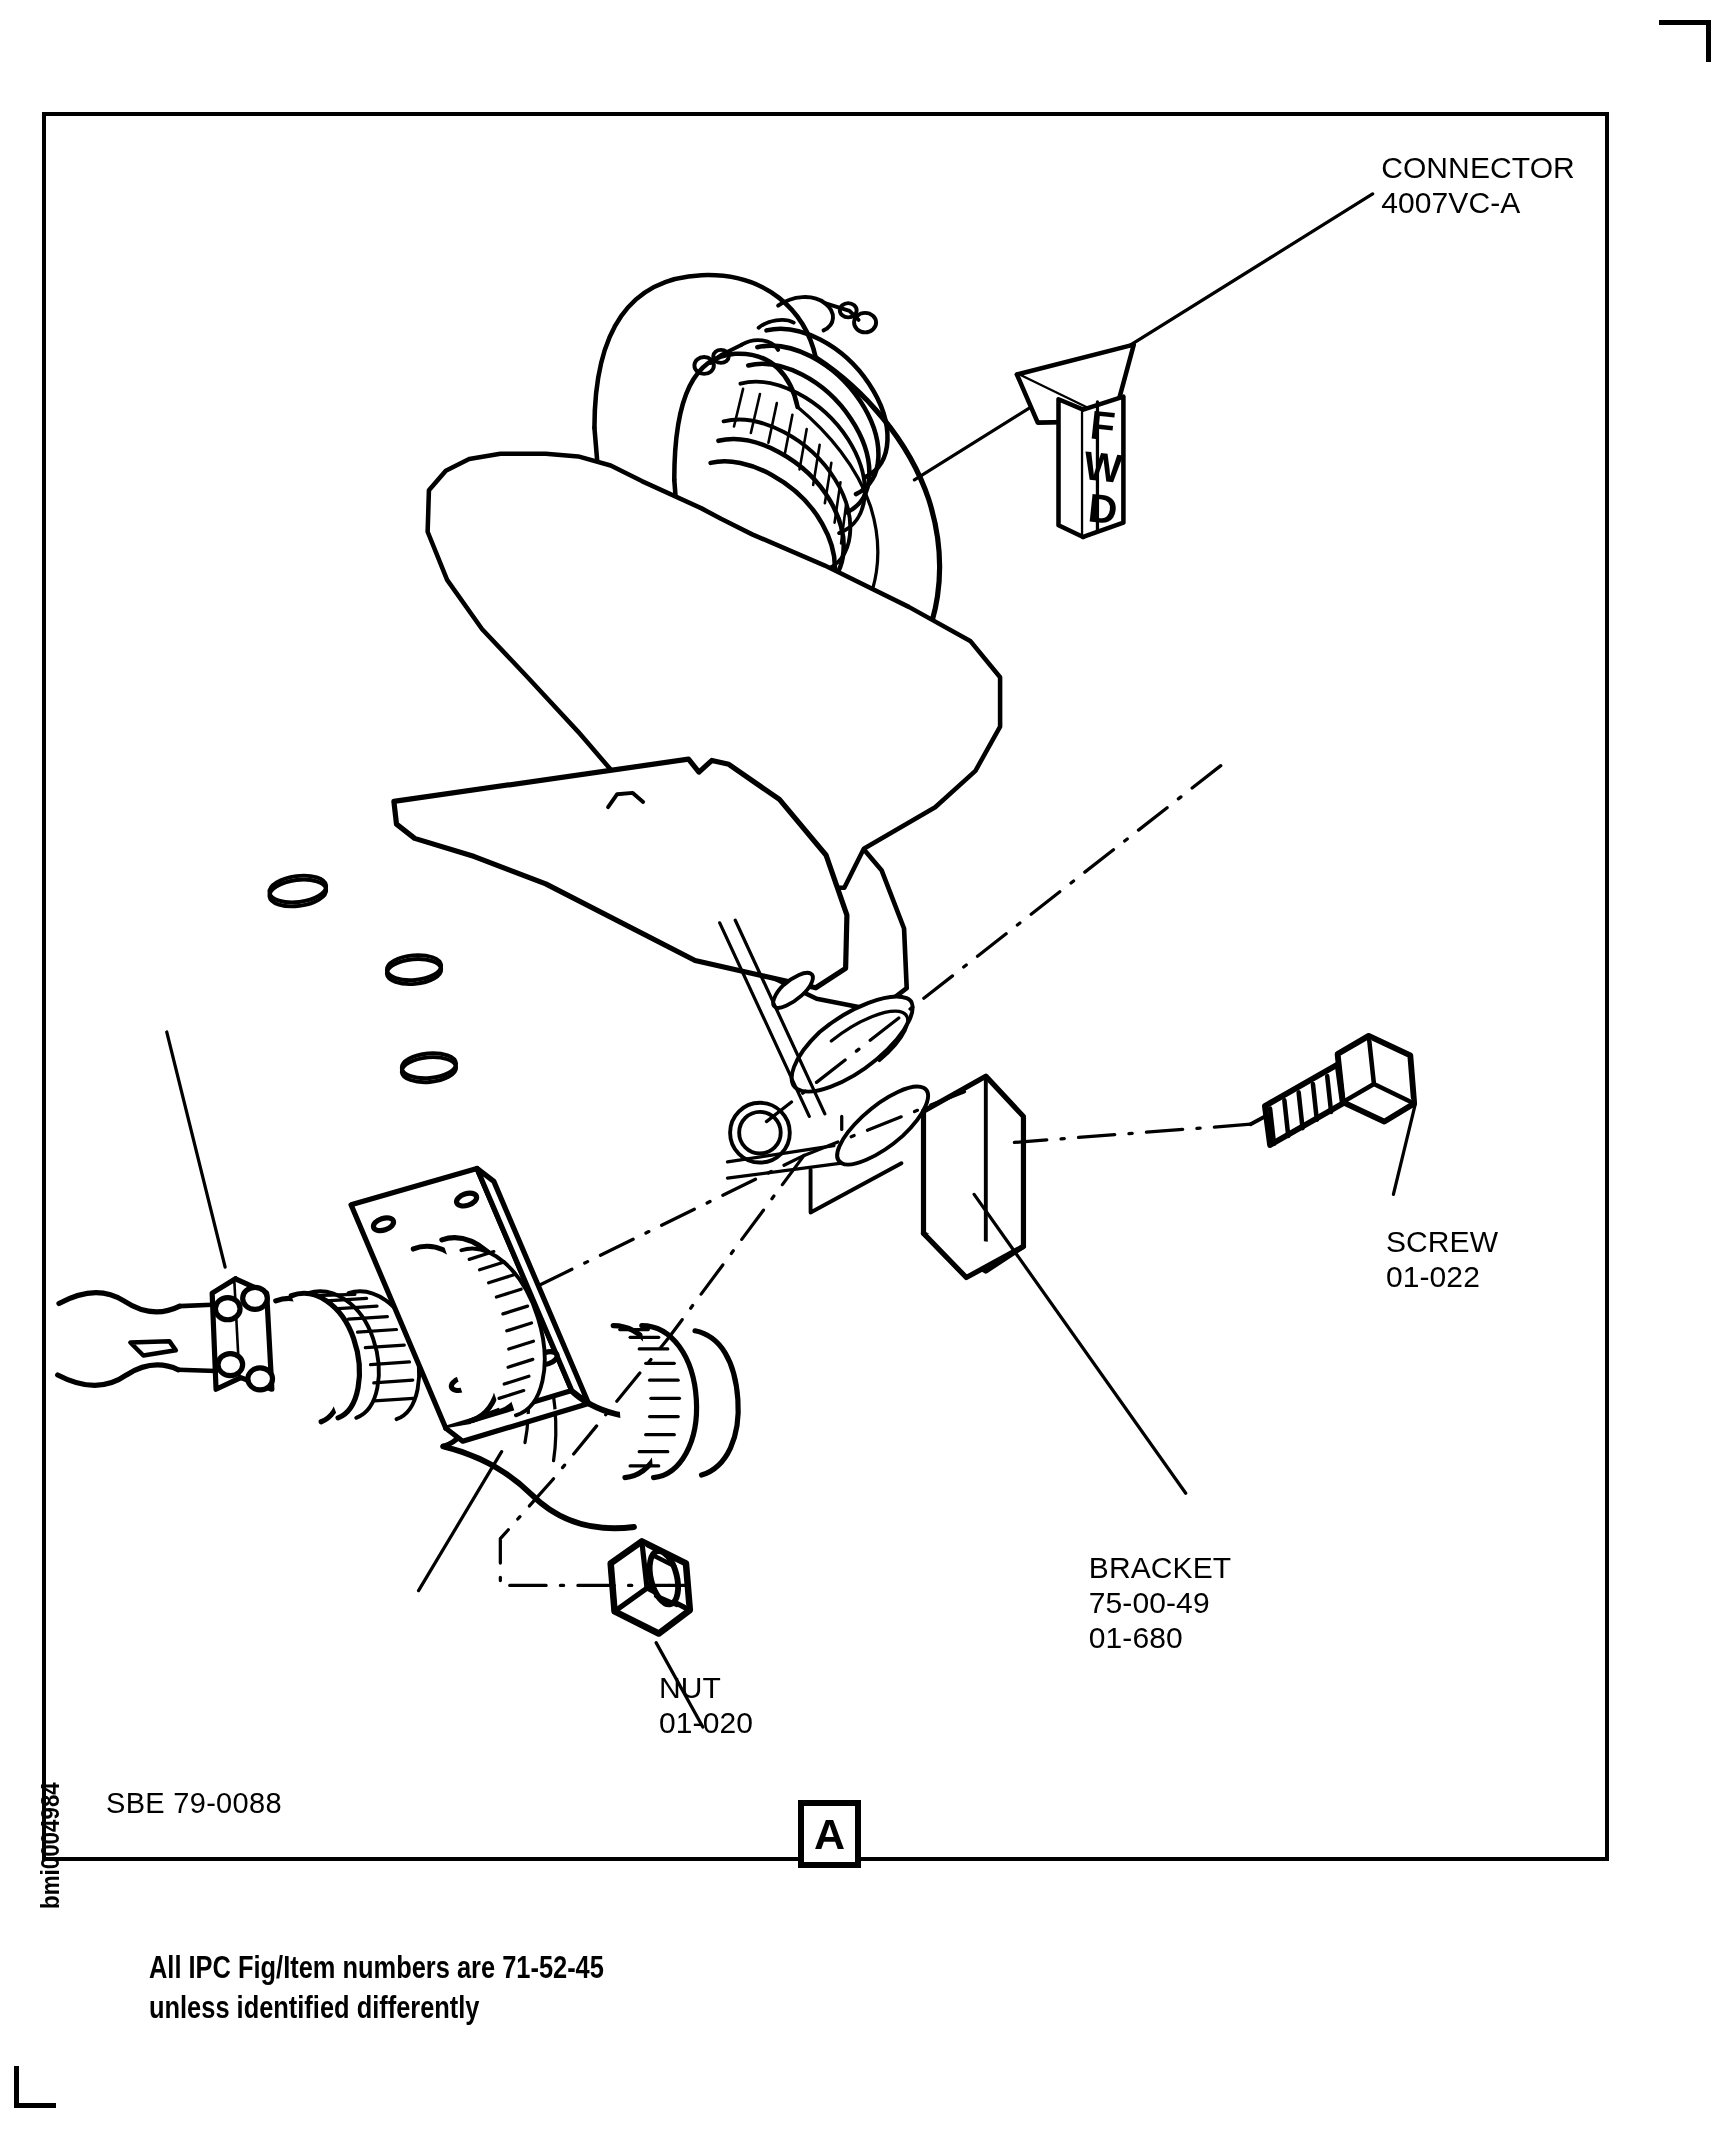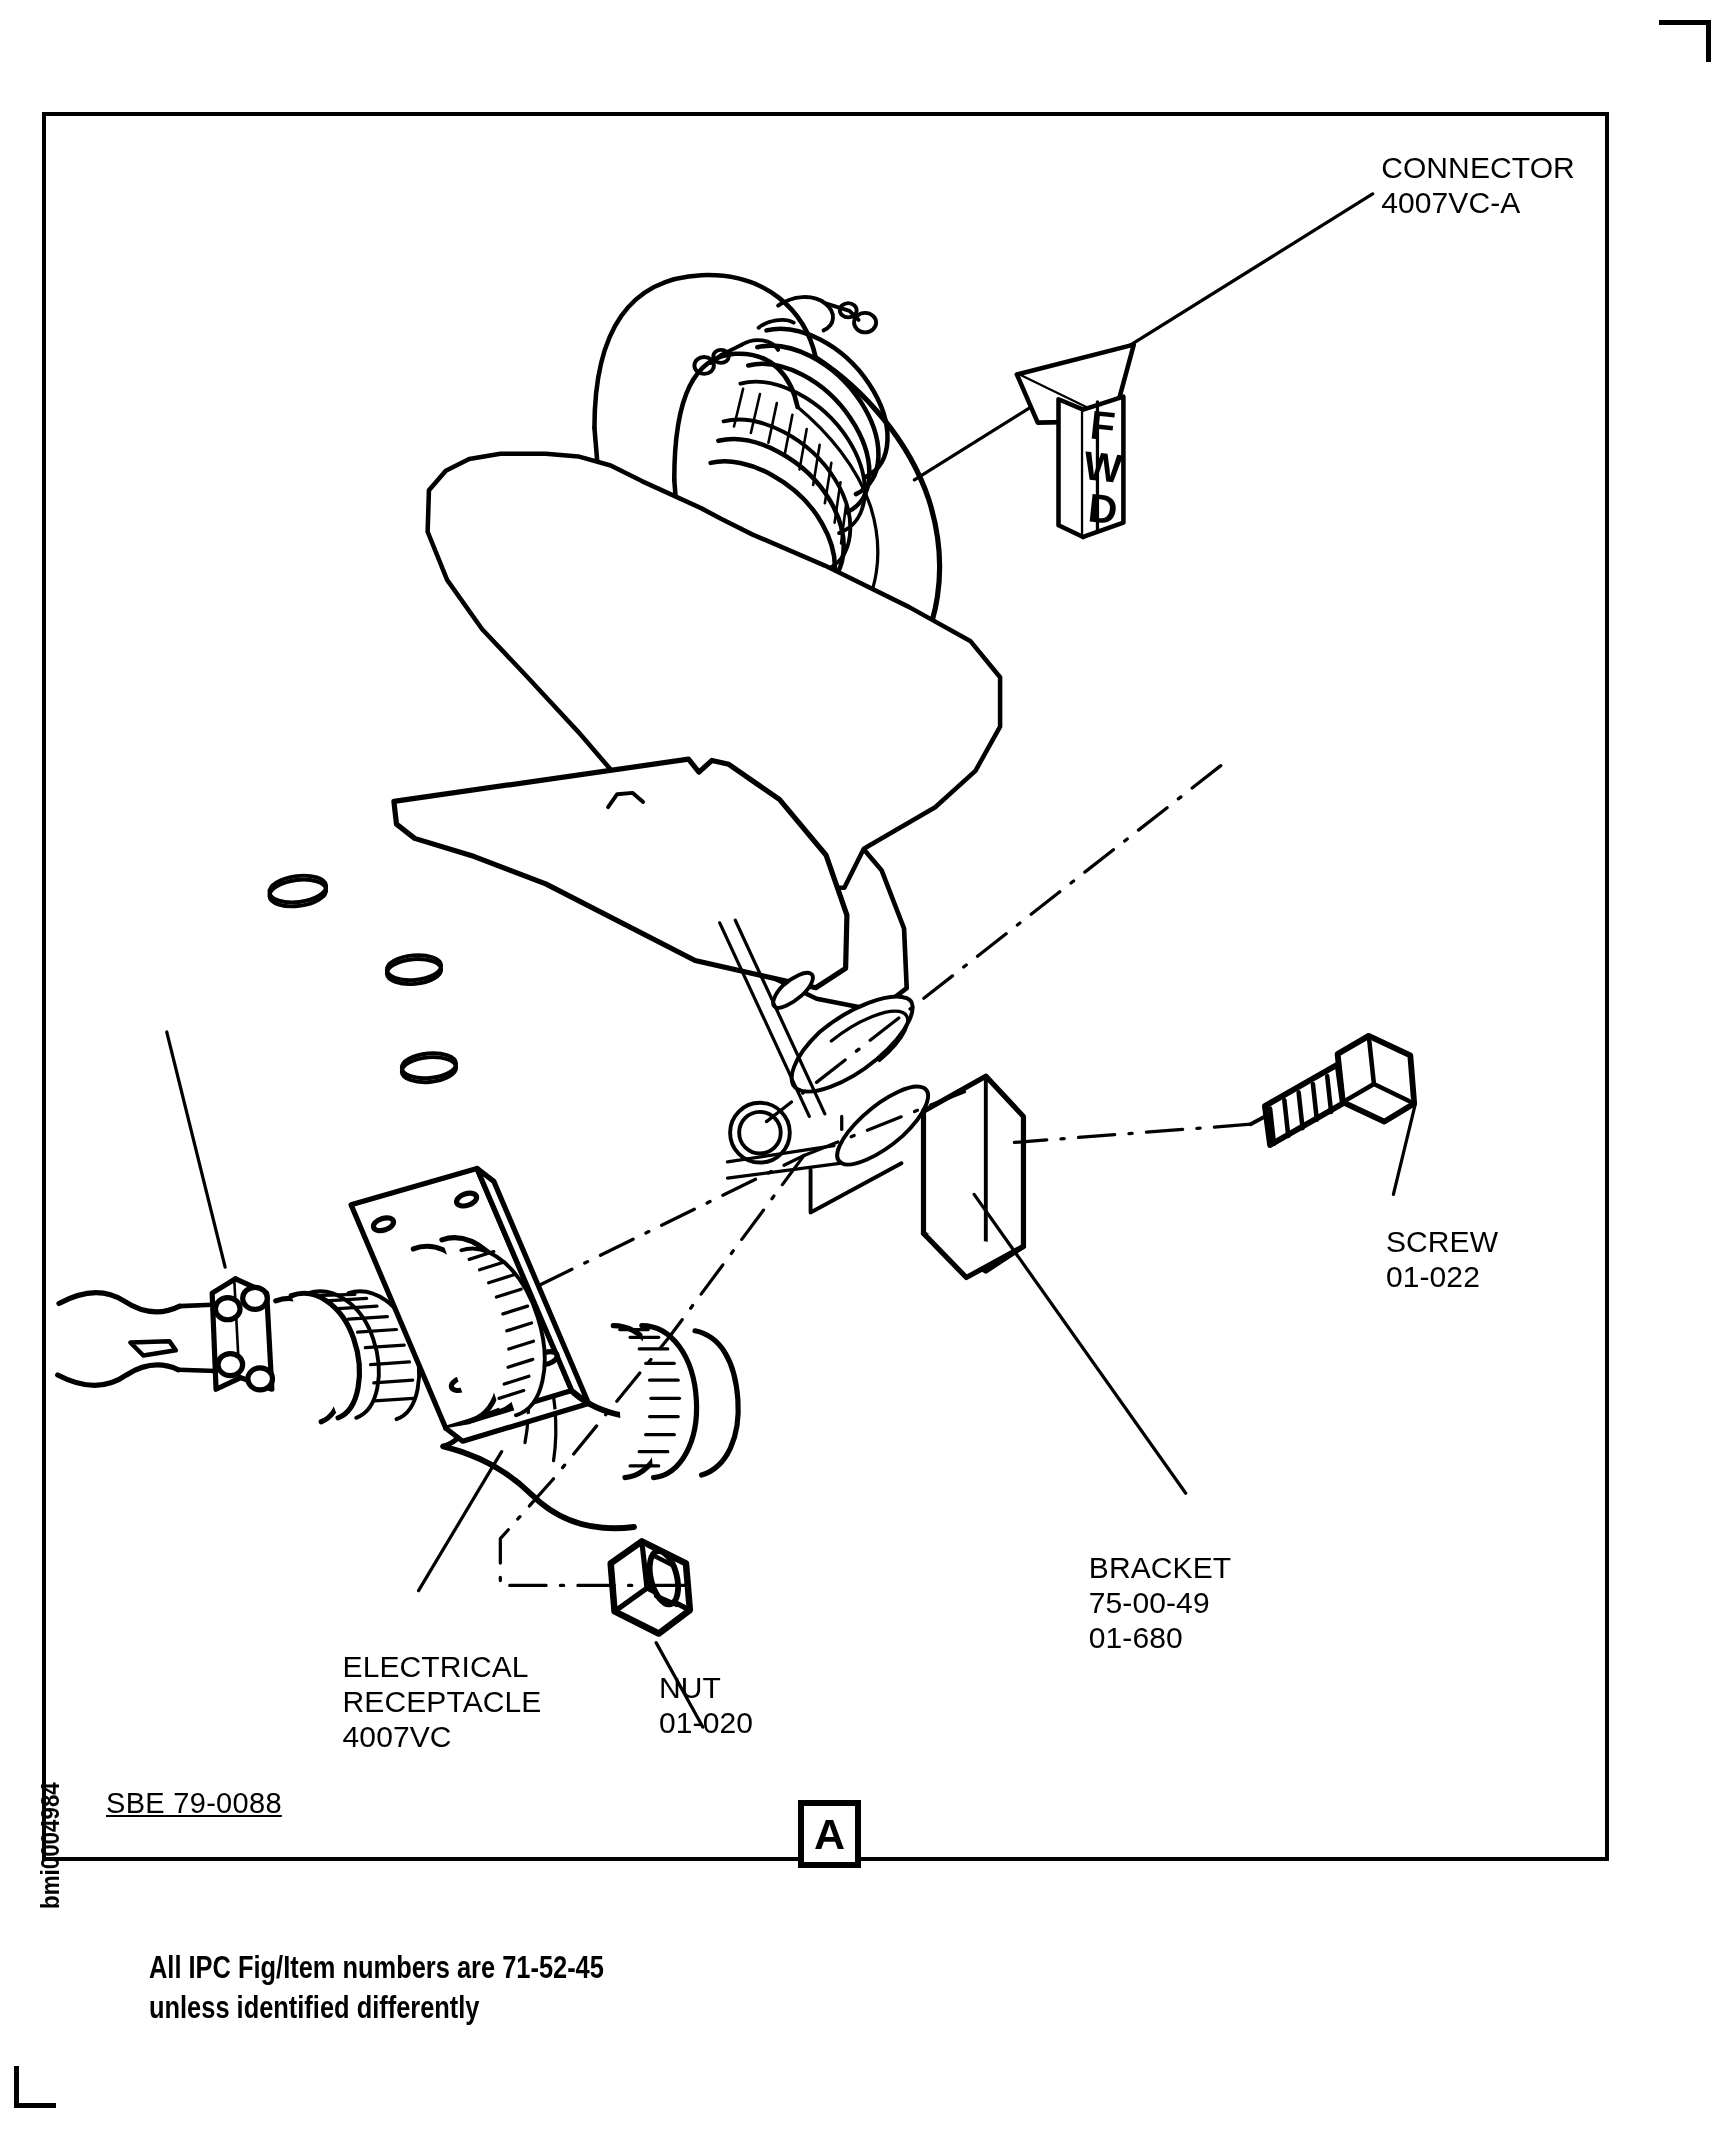--- a/index.html
+++ b/index.html
@@ -67,21 +67,20 @@
   }
   .label.c { transform: translateX(-50%); }
 
   .sbe {
     position: absolute;
     left: 60px;
     bottom: 37px;
     font-size: 29px;
     letter-spacing: 0.3px;
     white-space: pre;
-    text-decoration: underline;
   }
 
   
   .detail-box {
     position: absolute;
     left: 752px;
     top: 1684px;
     width: 63px;
     height: 68px;
     border: 6.5px solid #000;
@@ -511,23 +510,20 @@
 <span>4007VC-A</span></div>
 
 
     <div class="label c" style="left:1396px; top:1108px;"><span>SCREW</span>
 <span>01-022</span></div>
 
     <div class="label c" style="left:1114px; top:1434px;"><span>BRACKET</span>
 <span>75-00-49</span>
 <span>01-680</span></div>
 
-    <div class="label c" style="left:396px; top:1533px;"><span>ELECTRICAL</span>
-<span>RECEPTACLE</span>
-<span>4007VC</span></div>
 
     <div class="label c" style="left:660px; top:1554px;"><span>NUT</span>
 <span>01-020</span></div>
 
     <div class="detail-box">
         <span>A</span>
       </div>
 
     <div class="sbe">SBE 79-0088</div>
 

